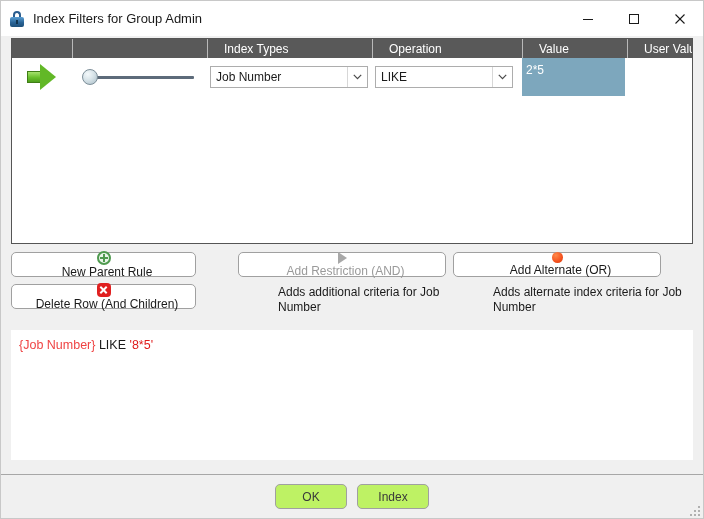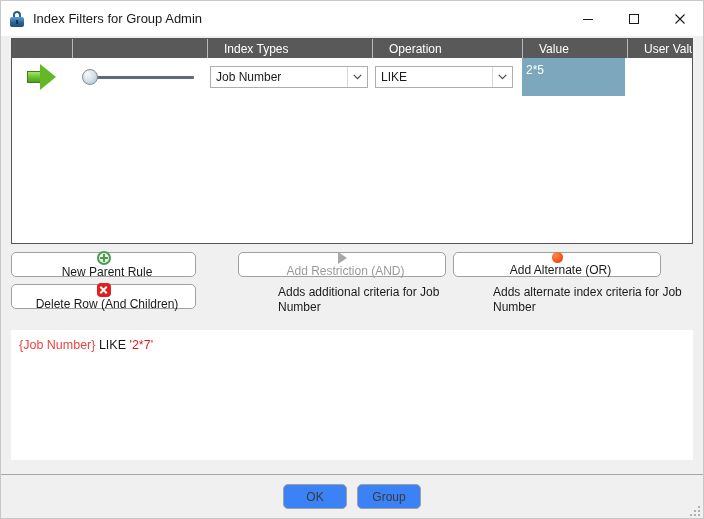--- a/index.html
+++ b/index.html
@@ -378,25 +378,25 @@
   #footer {
     height: 43px;
     min-height: 43px;
     display: flex;
     align-items: center;
     justify-content: center;
     position: relative;
     background: #f0f0f0;
   }
   .footer-btn {
-    width: 64px;
+    width: 72px;
     height: 25px;
     border: 1px solid #a0a0a0;
     border-radius: 5px;
-    background: #3b82f6;
+    background: #bef264;
     display: flex;
     align-items: center;
     justify-content: center;
     font-size: 12px;
     color: #3a3a3a;
     box-sizing: border-box;
   }
   #btn-cancel { margin-left: 10px; }
 
   #resize-grip {
@@ -522,29 +522,29 @@
         <span class="icon-dot"></span>
         <span class="lbl">Add Alternate (OR)</span>
       </div>
       <div class="hint">Adds alternate index criteria for Job Number</div>
     </div>
   </div>
 
   <div id="expression-panel">
     <span class="tok-field">{Job Number}</span>
     <span class="tok-op">LIKE</span>
-    <span class="tok-val">'2*7'</span>
+    <span class="tok-val">'8*5'</span>
   </div>
 
   <div id="footer-spacer"></div>
   <div id="footer-sep"></div>
 
   <div id="footer">
     <div class="footer-btn" id="btn-ok">OK</div>
-    <div class="footer-btn" id="btn-cancel">Group</div>
+    <div class="footer-btn" id="btn-cancel">Index</div>
     <div id="resize-grip">
       <i style="right:0px;bottom:0px;"></i>
       <i style="right:4px;bottom:0px;"></i>
       <i style="right:8px;bottom:0px;"></i>
       <i style="right:0px;bottom:4px;"></i>
       <i style="right:4px;bottom:4px;"></i>
       <i style="right:0px;bottom:8px;"></i>
     </div>
   </div>
 

